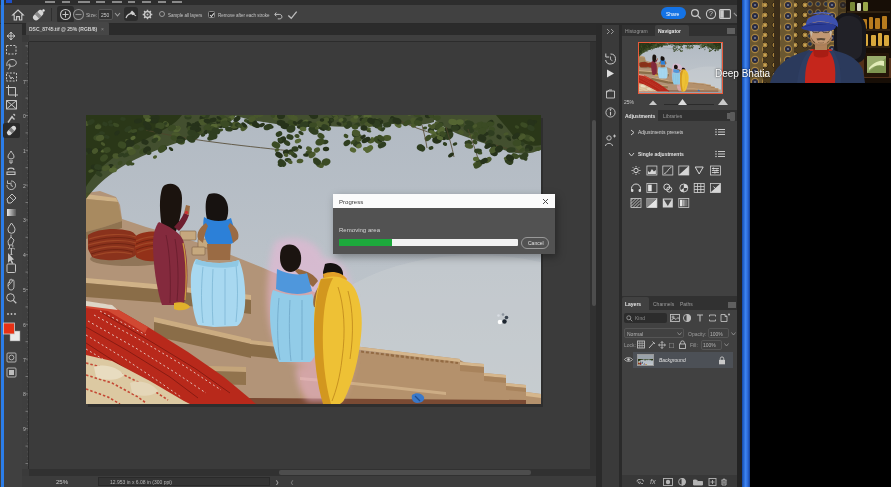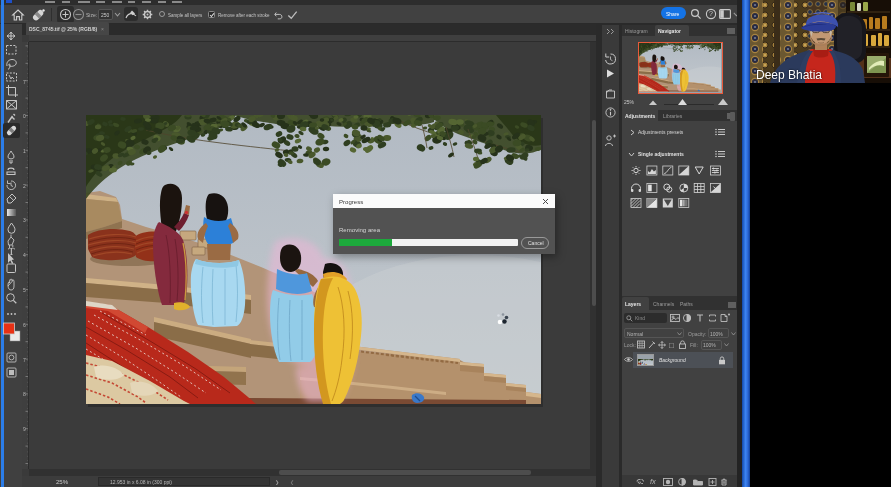--- a/index.html
+++ b/index.html
@@ -518,21 +518,21 @@
   </svg>
 </div>
 
 <div class="abs" style="left:737px;top:0;width:4.5px;height:487px;background:#232323"></div>
 <div class="abs" style="left:741.5px;top:0;width:8px;height:487px;background:linear-gradient(90deg,#1348a8,#3d85f2 45%,#2a64d0 75%,#0f3f98)"></div>
 <div class="abs" style="left:749.5px;top:0;width:141.5px;height:487px;background:#000"></div>
 
 <svg class="abs" style="left:749.5px;top:0" width="141.5" height="83" viewBox="0 0 141.5 83">
       <use href="#camArt"></use>
     </svg>
-<div class="abs" style="left:756px;top:68px;font-size:12px;color:#fff;text-shadow:0 0 2px #000">Deep Bhatia</div>
+<div class="abs" style="left:715px;top:68px;font-size:10px;color:#fff;text-shadow:0 0 2px #000">Deep Bhatia</div>
 
 <svg width="0" height="0" style="position:absolute">
 <defs>
 <g id="photoArt">
   <rect width="455" height="289" fill="url(#skyg)"></rect>
   <ellipse cx="390" cy="235" rx="170" ry="95" fill="#ccd0d3" opacity="0.45"></ellipse>
   <ellipse cx="150" cy="260" rx="140" ry="70" fill="#c8cdd1" opacity="0.35"></ellipse>
 
   <path d="M0 78 L14 76 L30 82 L34 90 L36 104 L60 112 L95 122 L125 132 L150 142 L175 152 L205 165 L230 178 L245 188 L252 197 L258 214 L263 226 L267 231 L374 244 L374 247 L398 249 L398 258 L420 260 L420 268 L440 270 L440 277 L455 279 L455 289 L0 289 Z" fill="#b29478"></path>
 

